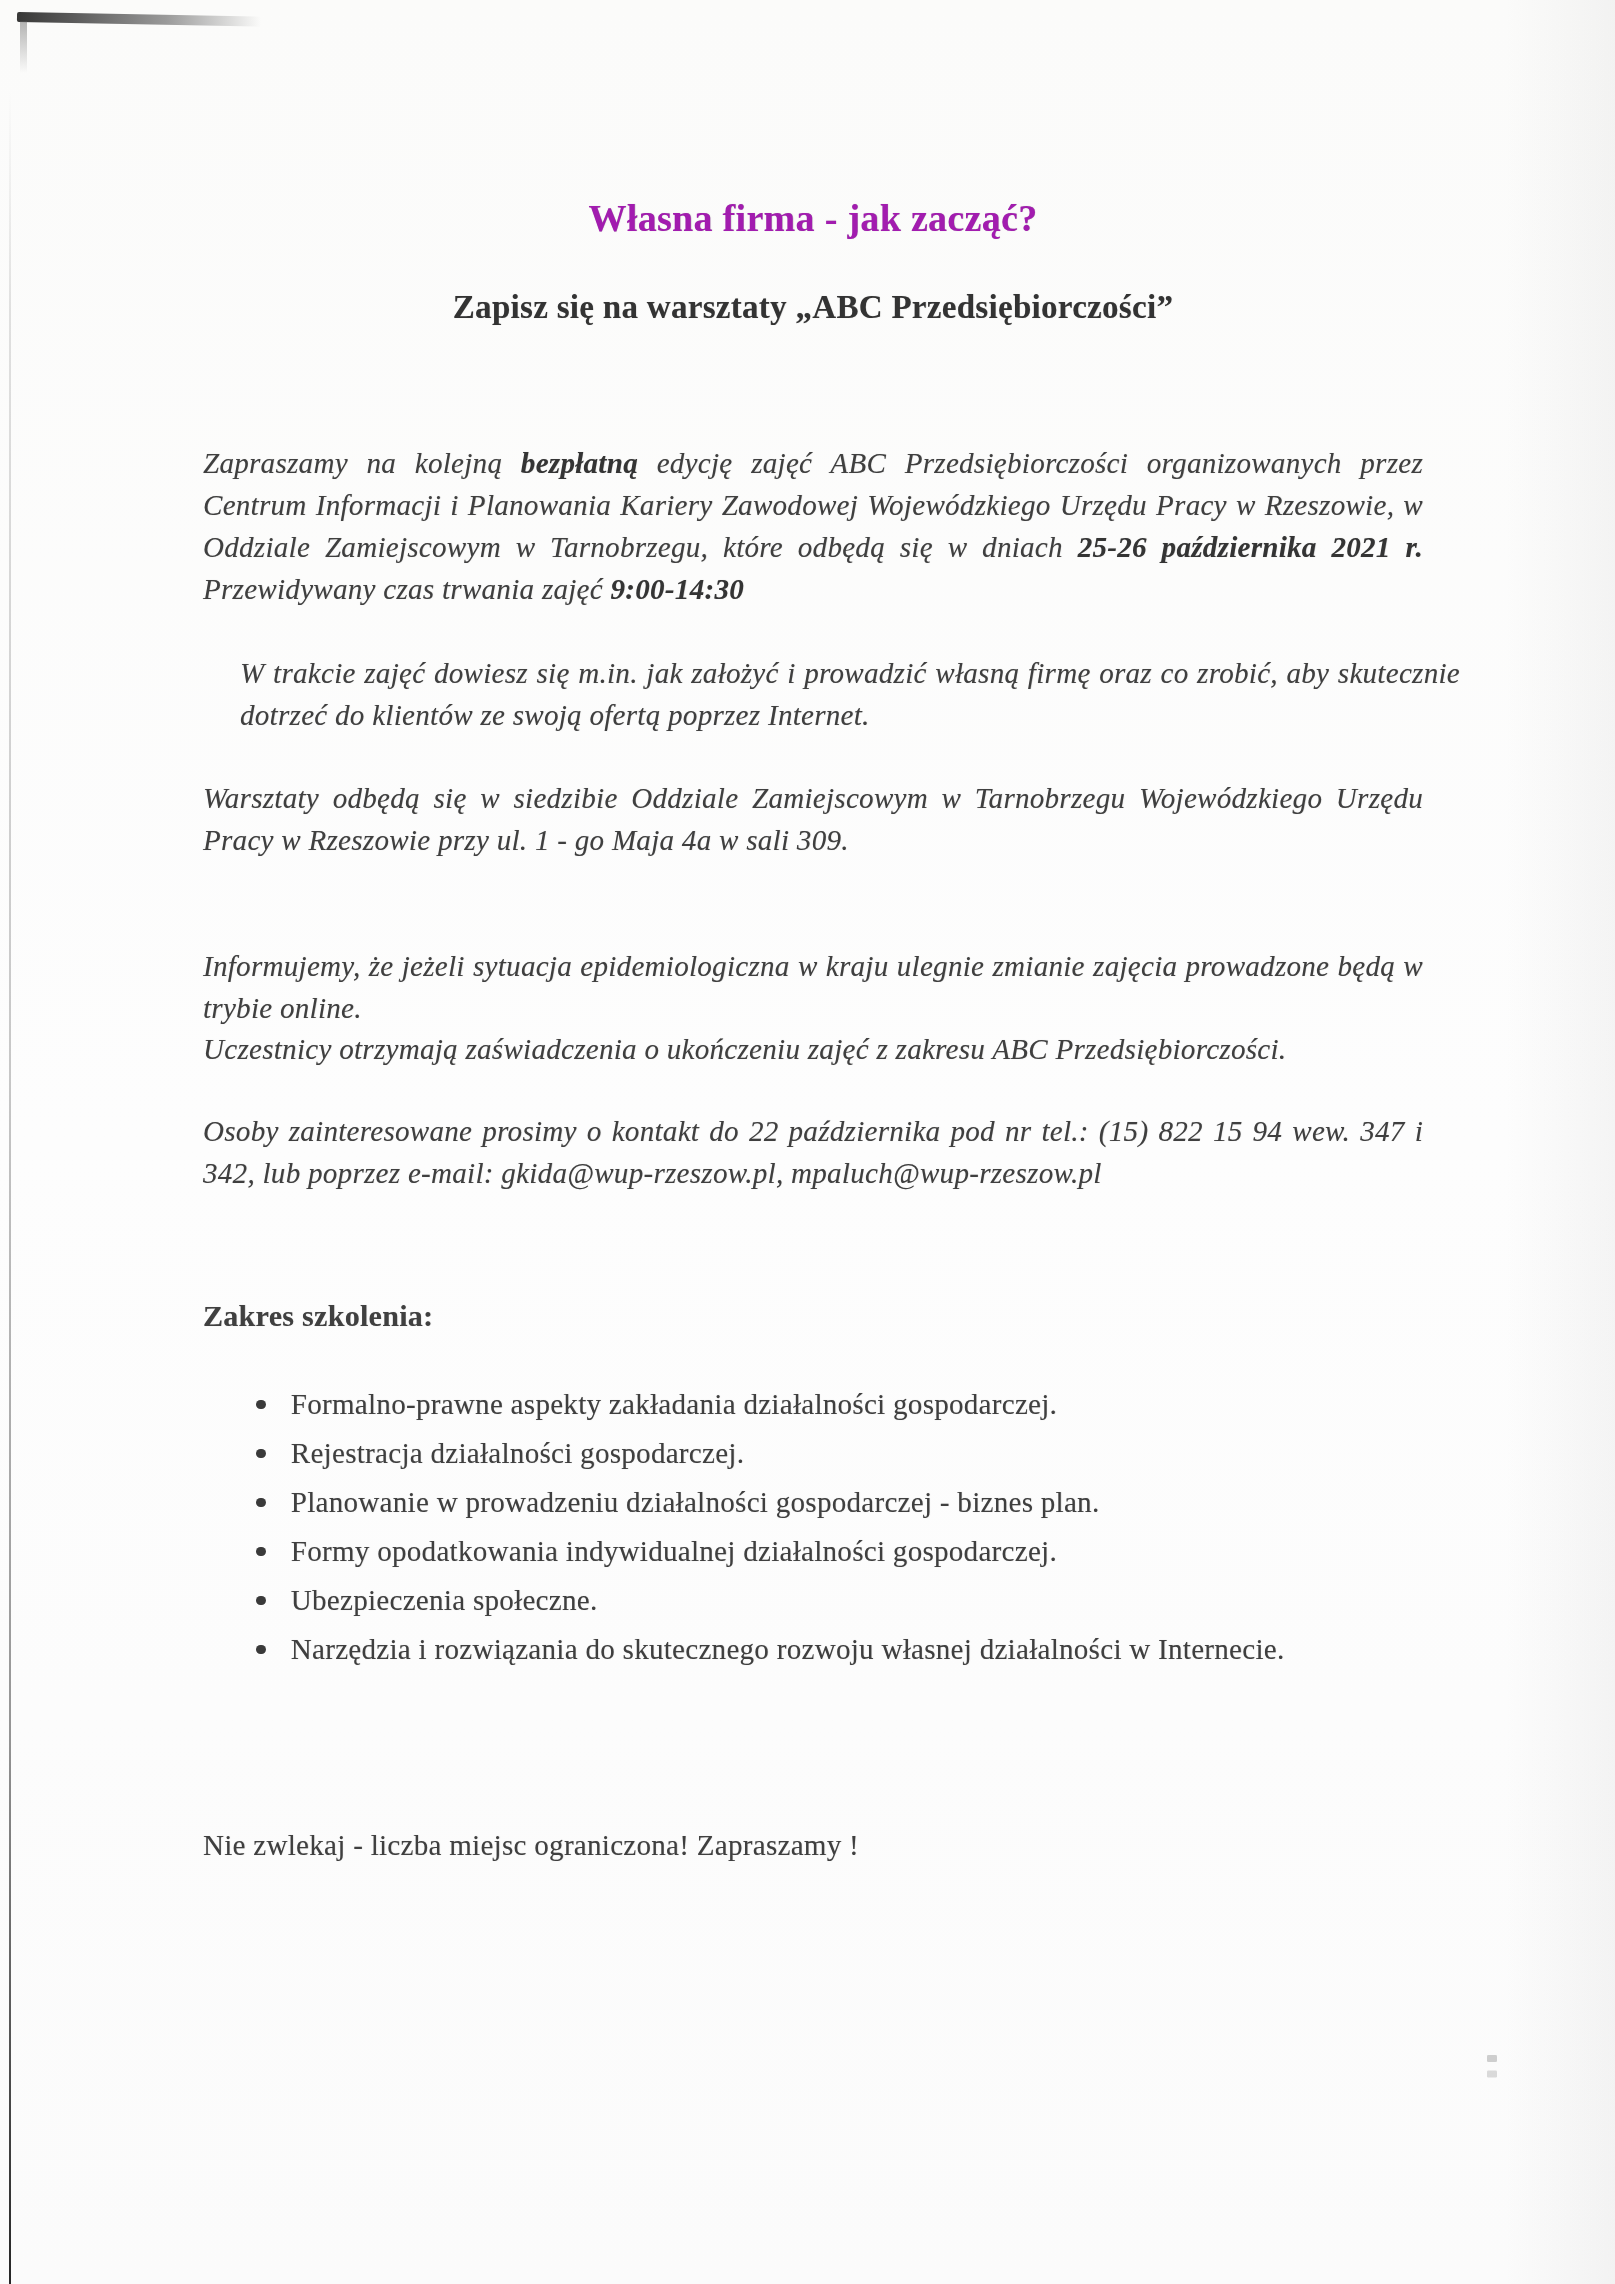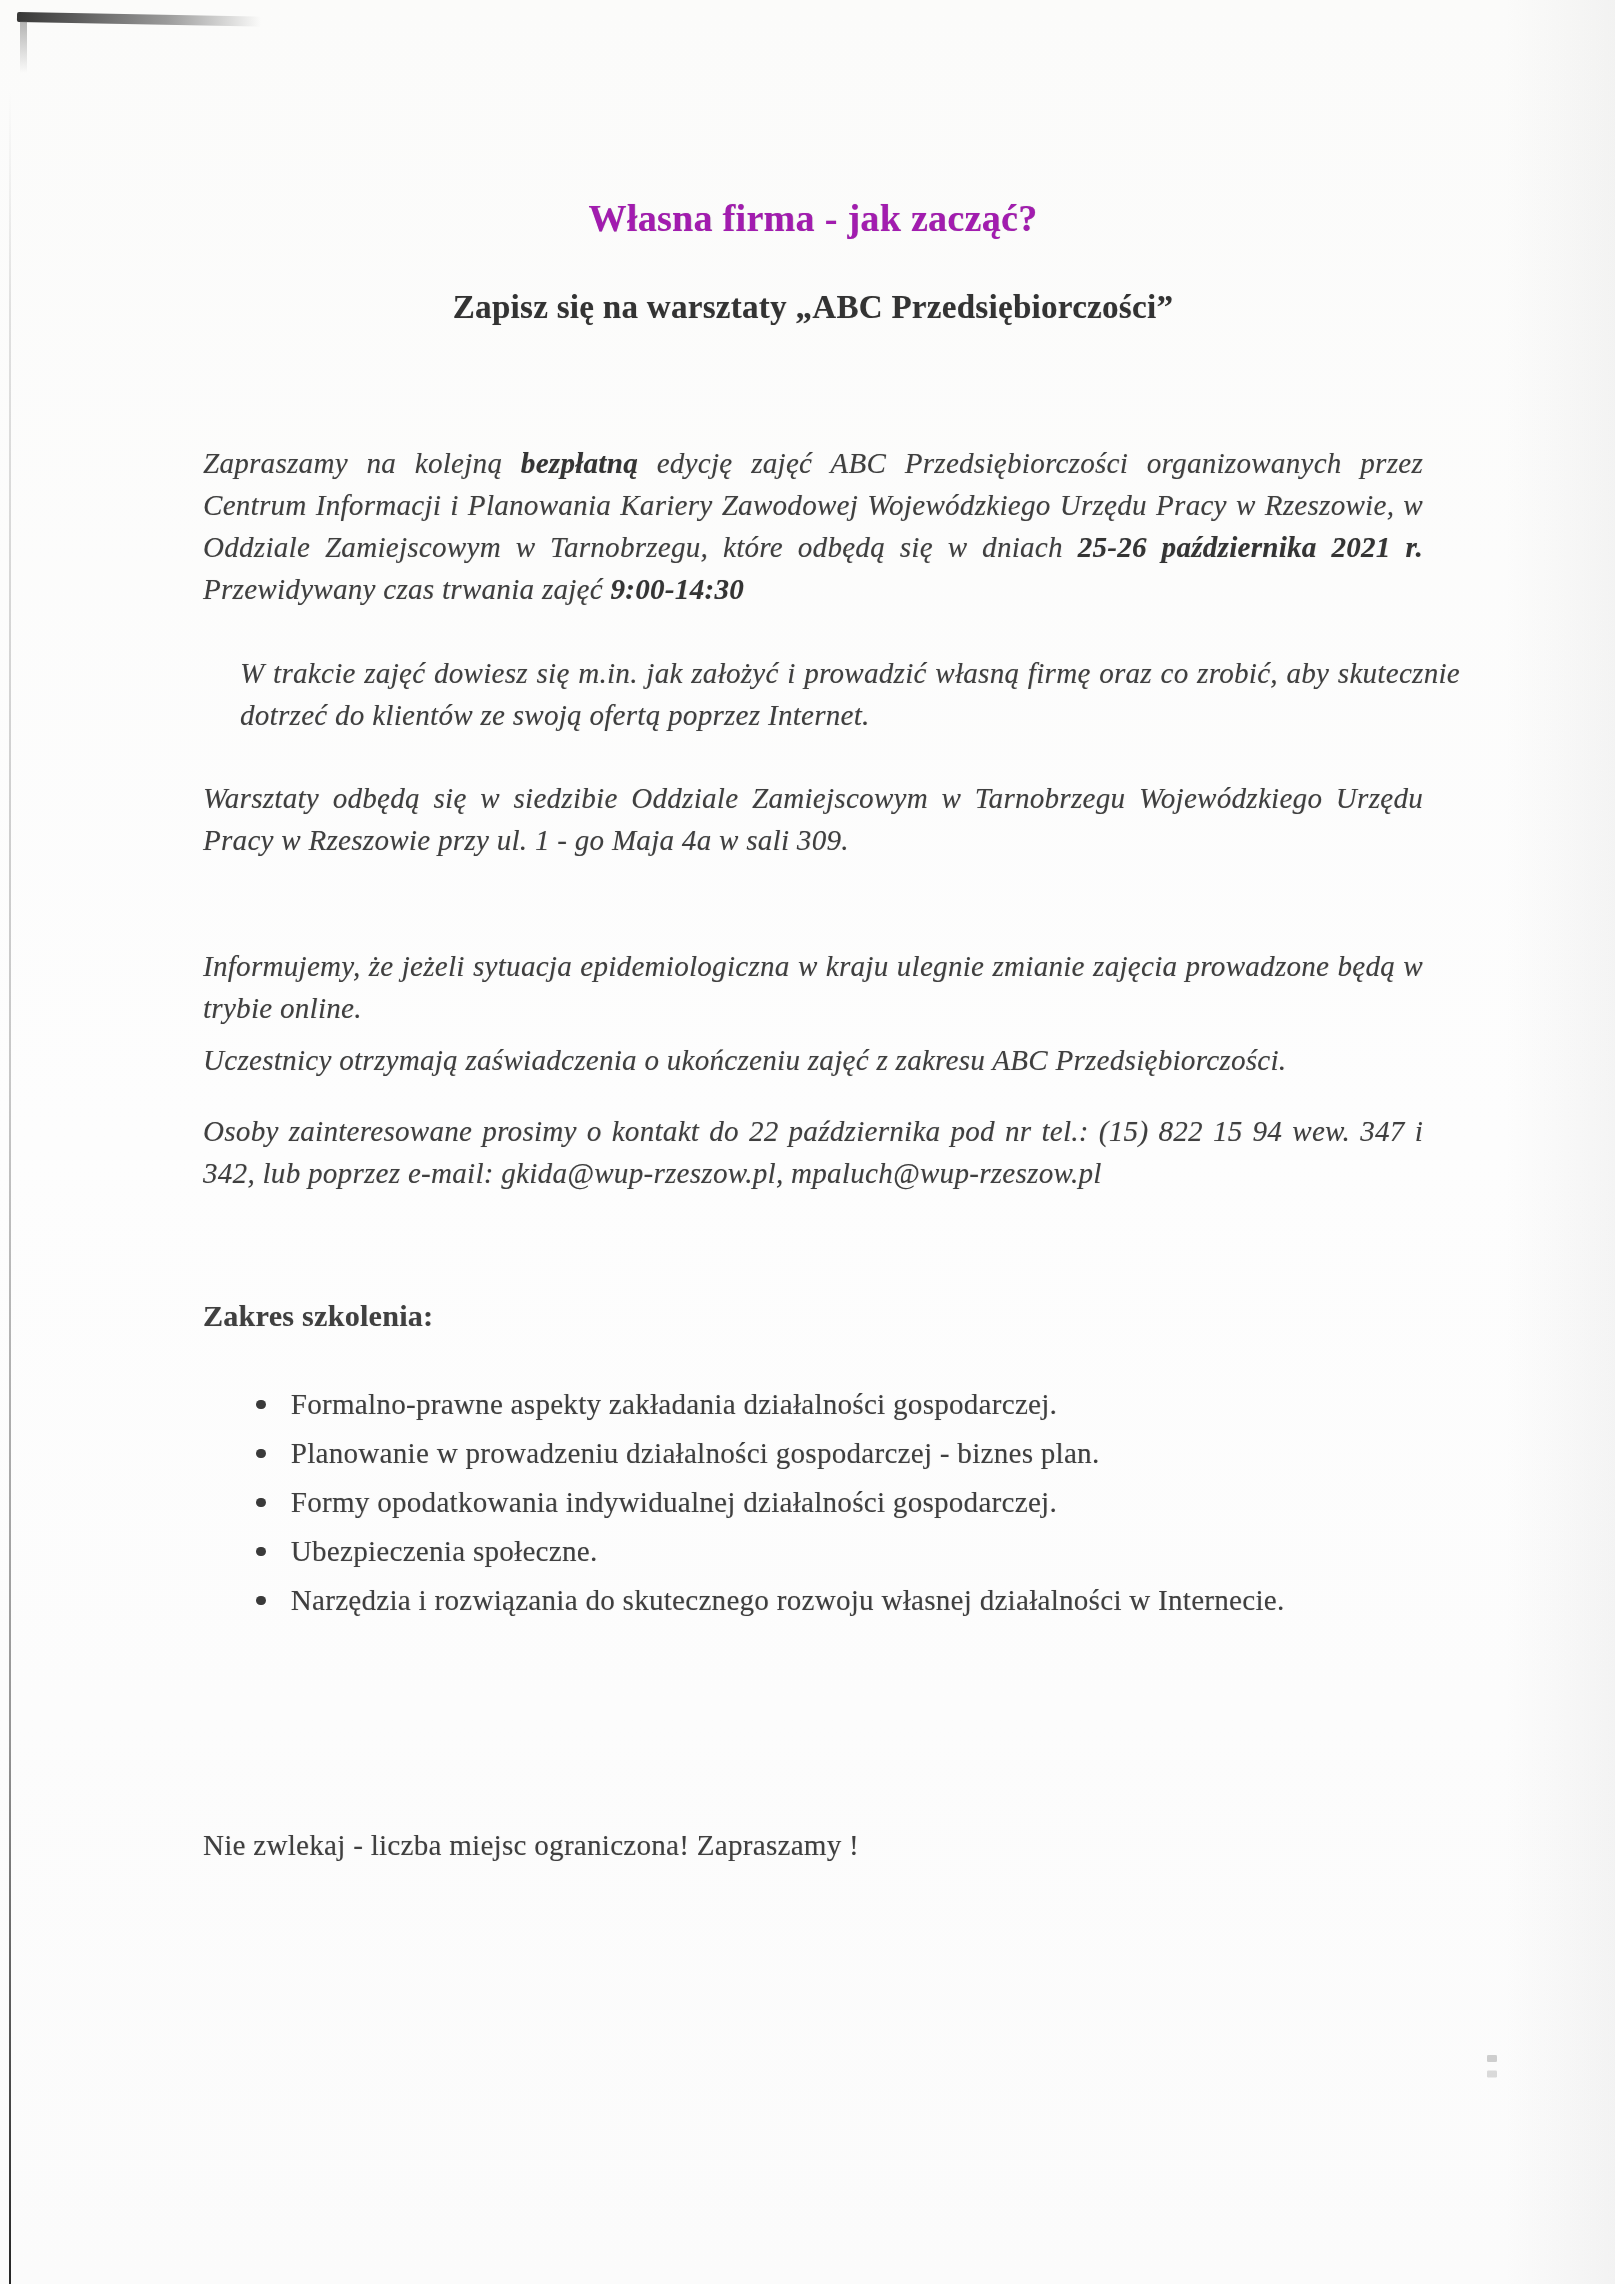--- a/index.html
+++ b/index.html
@@ -91,21 +91,21 @@
     font-size: 29px;
     line-height: 42px;
     text-align: justify;
     text-align-last: left;
     font-style: italic;
   }
   .p-invitation   { top: 246px; }
   .p-during       { top: 456px; margin-left: 37px; }
   .p-location     { top: 581px; }
   .p-online       { top: 749px; }
-  .p-certificate  { top: 832px; text-align: center; margin-top: 11px; }
+  .p-certificate  { top: 832px; text-align: center; }
   .p-contact      { top: 914px; }
   .bold-seg { font-weight: bold; color: #343434; }
 
   .scope-heading {
     top: 1103px;
     font-size: 30px;
     font-weight: bold;
     color: #404040;
   }
   .scope-list {
@@ -166,20 +166,24 @@
 
   <h3 class="block scope-heading">Zakres szkolenia:</h3>
 
   <ul class="block scope-list">
     <li>
       <span class="bullet-dot"></span>
       <span class="li-text">Formalno-prawne aspekty zakładania działalności gospodarczej.</span>
     </li>
     <li>
       <span class="bullet-dot"></span>
+      <span class="li-text">Rejestracja działalności gospodarczej.</span>
+    </li>
+    <li>
+      <span class="bullet-dot"></span>
       <span class="li-text">Planowanie w prowadzeniu działalności gospodarczej - biznes plan.</span>
     </li>
     <li>
       <span class="bullet-dot"></span>
       <span class="li-text">Formy opodatkowania indywidualnej działalności gospodarczej.</span>
     </li>
     <li>
       <span class="bullet-dot"></span>
       <span class="li-text">Ubezpieczenia społeczne.</span>
     </li>

